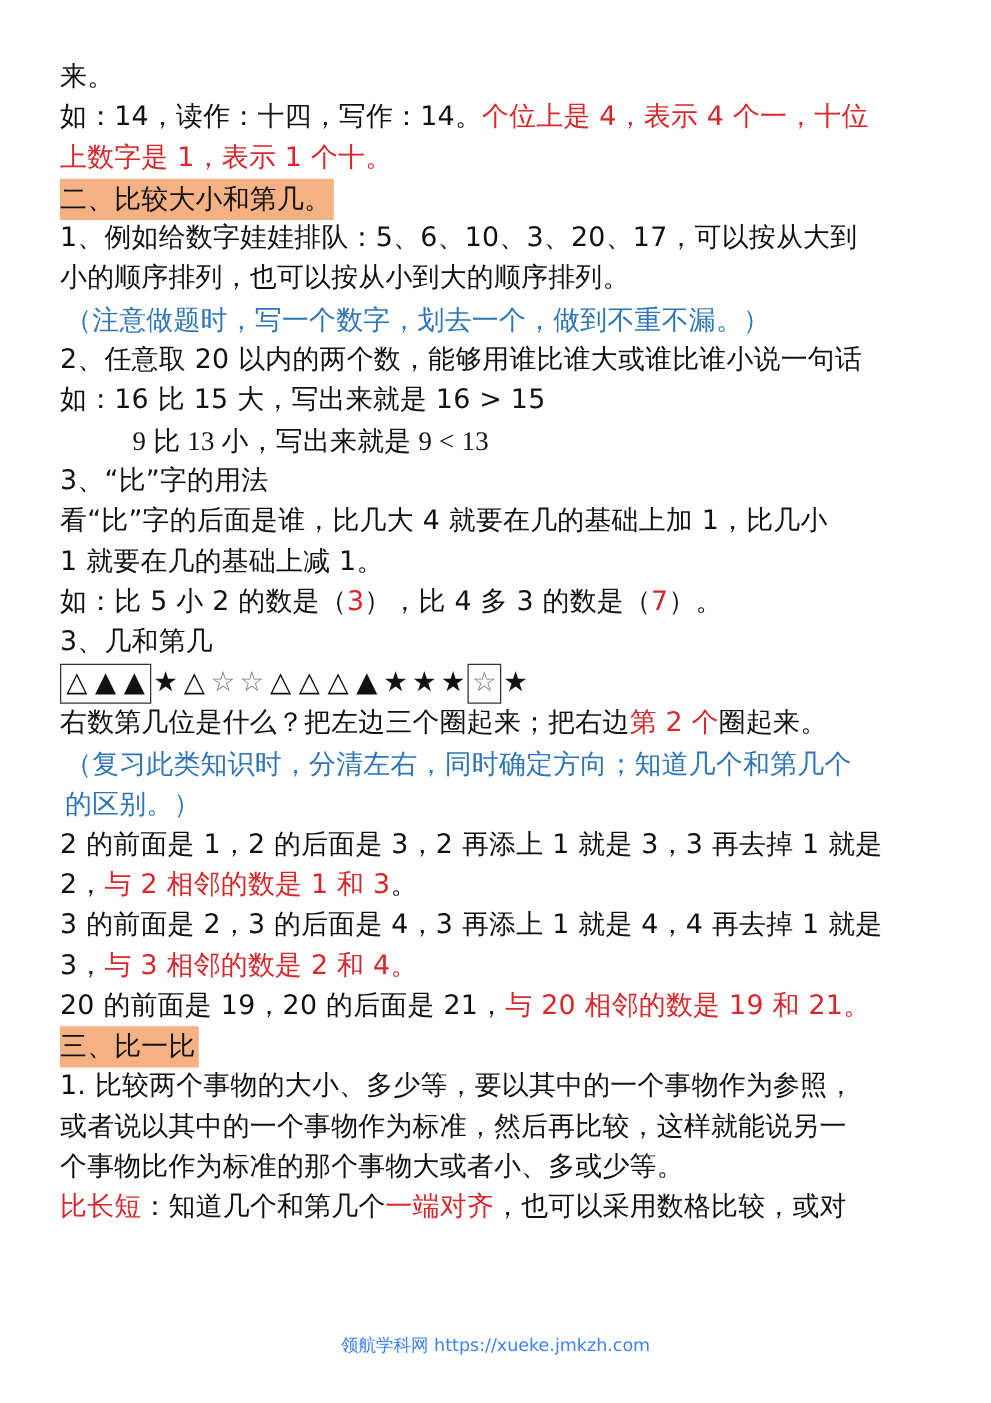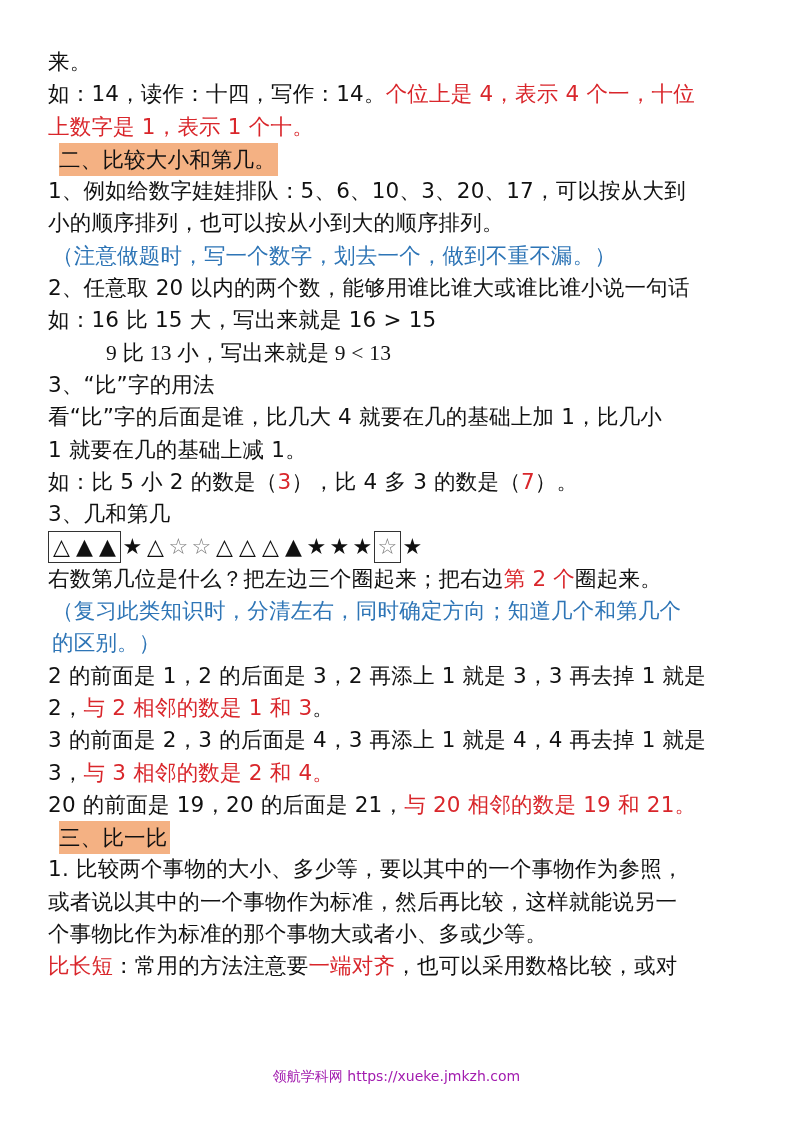--- a/index.html
+++ b/index.html
@@ -5,30 +5,30 @@
     html, body { margin: 0; padding: 0; background: #ffffff; }
     body {
       width: 793px; height: 1122px; position: relative; overflow: hidden;
       font-family: "DejaVu Sans", "Liberation Sans", sans-serif;
       color: #111111;
     }
     .page { position: absolute; left: 48px; top: 46px; width: 700px; }
     .line { font-size: 21.5px; line-height: 32.3px; height: 32.3px; white-space: nowrap; letter-spacing: 0.2px; }
     .red { color: #d9262b; }
     .blue { color: #2e75b6; }
-    .hl { background: #f4b183; display: inline-block; padding: 0 2px 0 0; height: 33px; line-height: 33px; margin-left: 11px; }
+    .hl { background: #f4b183; display: inline-block; padding: 0 2px 0 0; height: 33px; line-height: 33px; }
     .indent { padding-left: 58px; font-family: Liberation Serif, serif; }
     .blueline { padding-left: 4px; font-family: Liberation Serif, serif; }
     .shapes { display: flex; align-items: center; height: 32.3px; }
     .shape { font-size: 22px; line-height: 28px; display: inline-block; width: 23px; text-align: center; }
     .shape.outline-star { color: #777; }
     .boxgroup { display: inline-flex; border: 1.5px solid #333; height: 30px; align-items: center; padding: 0 1px; }
     .footer {
       position: absolute; left: 0; width: 793px; top: 1068px; text-align: center;
-      font-size: 14px; color: #a21caf;
+      font-size: 14px; color: #3b82f6;
     }
   </style>
 </head>
 <body>
 
 <div class="page" id="page">
     <div class="line"><span>来。</span></div>
     <div class="line"><span>如：14，读作：十四，写作：14。</span><span class="red">个位上是 4，表示 4 个一，十位</span></div>
     <div class="line"><span class="red">上数字是 1，表示 1 个十。</span></div>
     <div class="line"><span class="hl">二、比较大小和第几。</span></div>
@@ -70,16 +70,16 @@
     <div class="line blueline"><span class="blue">的区别。）</span></div>
     <div class="line"><span>2 的前面是 1，2 的后面是 3，2 再添上 1 就是 3，3 再去掉 1 就是</span></div>
     <div class="line"><span>2，</span><span class="red">与 2 相邻的数是 1 和 3</span><span>。</span></div>
     <div class="line"><span>3 的前面是 2，3 的后面是 4，3 再添上 1 就是 4，4 再去掉 1 就是</span></div>
     <div class="line"><span>3，</span><span class="red">与 3 相邻的数是 2 和 4。</span></div>
     <div class="line"><span>20 的前面是 19，20 的后面是 21，</span><span class="red">与 20 相邻的数是 19 和 21。</span></div>
     <div class="line"><span class="hl">三、比一比</span></div>
     <div class="line"><span>1. 比较两个事物的大小、多少等，要以其中的一个事物作为参照，</span></div>
     <div class="line"><span>或者说以其中的一个事物作为标准，然后再比较，这样就能说另一</span></div>
     <div class="line"><span>个事物比作为标准的那个事物大或者小、多或少等。</span></div>
-    <div class="line"><span class="red">比长短</span><span>：常用的方法注意要</span><span class="red">一端对齐</span><span>，也可以采用数格比较，或对</span></div>
+    <div class="line"><span class="red">比长短</span><span>：知道几个和第几个</span><span class="red">一端对齐</span><span>，也可以采用数格比较，或对</span></div>
   </div>
 
 <div class="footer">领航学科网 https://xueke.jmkzh.com</div>
 
 </body></html>

